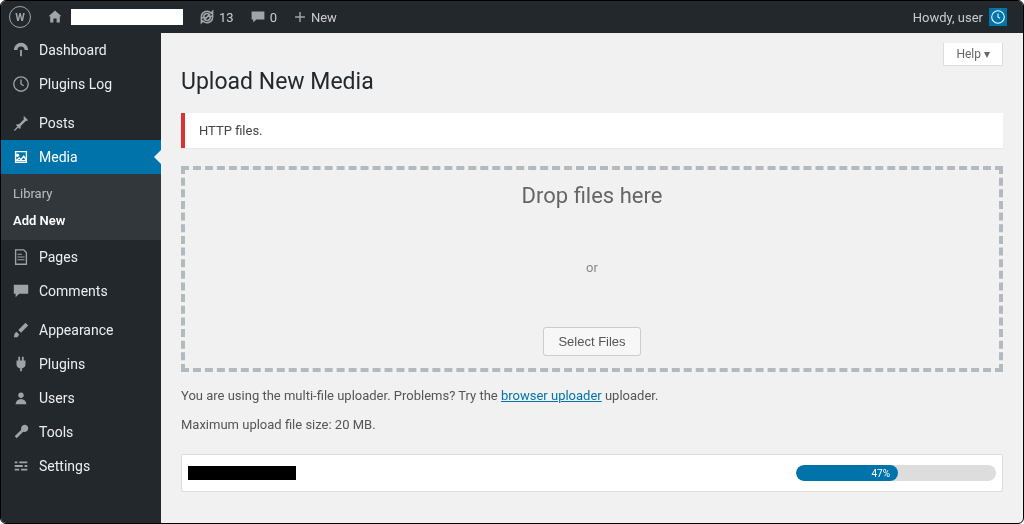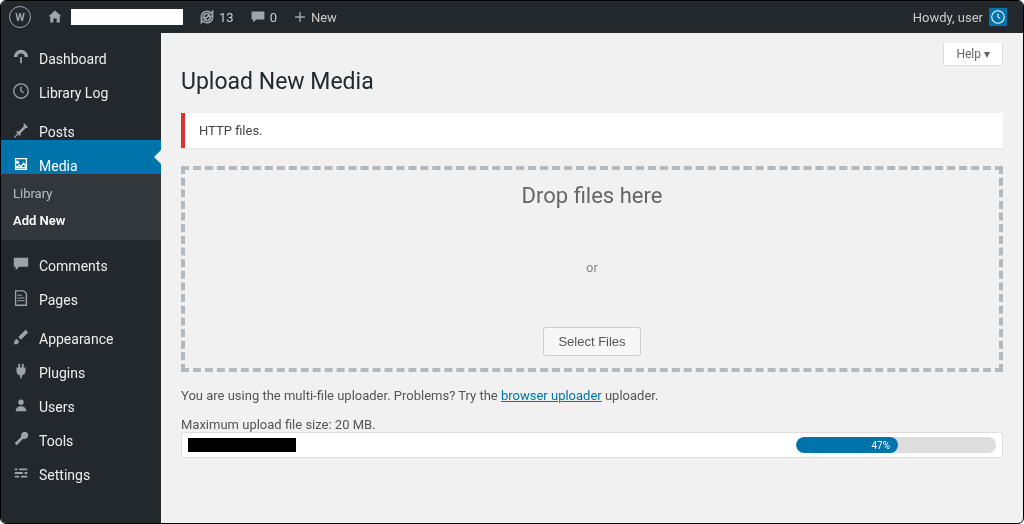--- a/index.html
+++ b/index.html
@@ -6,42 +6,42 @@
   .frame{width:1024px;height:524px;position:relative;background:#f1f1f1;overflow:hidden;border:1px solid #000;border-radius:6px;box-sizing:border-box;}
   .adminbar{position:absolute;top:0;left:0;right:0;height:32px;background:#23282d;color:#ccc;display:flex;align-items:center;font-size:13px;}
   .adminbar .left{display:flex;align-items:center;gap:0;}
   .adminbar .item{display:flex;align-items:center;padding:0 8px;height:32px;cursor:pointer;}
   .adminbar .right{margin-left:auto;display:flex;align-items:center;padding-right:8px;}
   .wp-logo{width:20px;height:20px;border:1.5px solid #a0a5aa;border-radius:50%;display:flex;align-items:center;justify-content:center;font-weight:bold;color:#a0a5aa;font-size:11px;}
   .sitebar{width:112px;height:16px;background:#fff;margin-left:4px;}
   .ab-icon{font-size:16px;margin-right:4px;color:#a0a5aa;}
   .avatar{width:18px;height:18px;background:#0073aa;display:flex;align-items:center;justify-content:center;margin-left:6px;}
   .sidebar{position:absolute;top:32px;left:0;bottom:0;width:160px;background:#23282d;color:#eee;}
-  .menu-item{display:flex;align-items:flex-end;height:34px;padding:0 10px;color:#eee;cursor:pointer;font-size:14px;}
+  .menu-item{display:flex;align-items:center;height:34px;padding:0 10px;color:#eee;cursor:pointer;font-size:14px;}
   .menu-item.current{background:#0073aa;color:#fff;position:relative;}
   .menu-item.current::after{content:"";position:absolute;right:-1px;top:50%;transform:translateY(-50%);border:8px solid transparent;border-right-color:#f1f1f1;}
   .menu-item .micon{width:20px;height:20px;margin-right:8px;display:flex;align-items:center;justify-content:center;color:rgba(240,245,250,.6);}
   .menu-item.current .micon{color:#fff;}
   .menu-sep{height:5px;}
   .submenu{background:#32373c;padding:6px 0;}
   .submenu .sub{padding:6px 12px;color:rgba(240,245,250,.7);cursor:pointer;font-size:13px;}
   .submenu .sub.current{color:#fff;font-weight:600;}
   .content{position:absolute;top:32px;left:160px;right:0;bottom:0;padding:10px 20px 0 20px;overflow:hidden;}
   .helpwrap{display:flex;justify-content:flex-end;}
   .help-tab{background:#fff;border:1px solid #ddd;border-top:none;padding:4px 12px;font-size:12px;color:#666;cursor:pointer;}
   h1.page-title{font-size:23px;font-weight:400;margin:2px 0 18px 0;color:#23282d;}
   .notice{background:#fff;border-left:4px solid #dc3232;padding:10px 14px;margin-bottom:18px;box-shadow:0 1px 1px rgba(0,0,0,.04);}
   .dropzone{border:4px dashed #b4b9be;background:transparent;height:198px;display:flex;flex-direction:column;align-items:center;justify-content:center;color:#a0a5aa;gap:44px;}
   .dropzone .dz-title{font-size:22px;color:#666;font-weight:400;}
   .dropzone .dz-or{margin:8px 0;font-size:13px;color:#888;}
   .dz-btn{background:#f7f7f7;border:1px solid #ccc;border-radius:3px;padding:6px 14px;font-size:13px;color:#555;cursor:pointer;}
   .hint{margin-top:16px;font-size:13px;color:#555;}
   .hint a{color:#0073aa;text-decoration:underline;text-align:right;}
   .maxsize{margin-top:14px;font-size:13px;color:#555;}
-  .upload-row{background:#fff;border:1px solid #ddd;height:24px;display:flex;align-items:center;padding:0 6px;border-radius:2px;}
+  .upload-row{margin-top:22px;background:#fff;border:1px solid #ddd;height:24px;display:flex;align-items:center;padding:6px 6px;border-radius:2px;}
   .upload-name{width:108px;height:14px;background:#000;}
   .progress{margin-left:auto;width:200px;height:16px;background:#ddd;border-radius:10px;position:relative;overflow:hidden;}
   .progress-bar{position:absolute;left:0;top:0;bottom:0;background:#0073aa;border-radius:10px;display:flex;align-items:center;justify-content:flex-end;padding-right:8px;color:#fff;font-size:10px;}
   svg{display:block;}
 </style>
 </head>
 <body>
 
 <div class="frame">
 
@@ -106,21 +106,21 @@
         </span>
       <span>Dashboard</span>
     </div>
     <div class="menu-item">
       <span class="micon">
           <svg width="18" height="18" viewBox="0 0 20 20" fill="none" stroke="currentColor" stroke-width="1.5">
             <circle cx="10" cy="10" r="8"></circle>
             <path d="M10 5v5l3 2"></path>
           </svg>
         </span>
-      <span>Library Log</span>
+      <span>Plugins Log</span>
     </div>
     <div class="menu-sep"></div>
     <div class="menu-item">
       <span class="micon">
           <svg width="18" height="18" viewBox="0 0 20 20" fill="currentColor">
             <path d="M13 2l5 5-3 1-5 5-1 4-2-2-4 4-1-1 4-4-2-2 4-1 5-5z"></path>
           </svg>
         </span>
       <span>Posts</span>
     </div>
@@ -133,33 +133,33 @@
         </span>
       <span>Media</span>
     </div>
     <div class="submenu">
       <div class="sub"><span>Library</span></div>
       <div class="sub current"><span>Add New</span></div>
     </div>
     <div class="menu-item">
       <span class="micon">
           <svg width="18" height="18" viewBox="0 0 20 20" fill="currentColor">
-            <path d="M2 3h16v10H8l-4 4v-4H2z"></path>
-          </svg>
-        </span>
-      <span>Comments</span>
-    </div>
-    <div class="menu-item">
-      <span class="micon">
-          <svg width="18" height="18" viewBox="0 0 20 20" fill="currentColor">
             <path d="M4 2h9l3 3v13H4zM4 2v16h12" fill="none" stroke="currentColor" stroke-width="1.5"></path>
             <path d="M6 7h5M6 10h8M6 13h8" stroke="currentColor" stroke-width="1.2"></path>
           </svg>
         </span>
       <span>Pages</span>
+    </div>
+    <div class="menu-item">
+      <span class="micon">
+          <svg width="18" height="18" viewBox="0 0 20 20" fill="currentColor">
+            <path d="M2 3h16v10H8l-4 4v-4H2z"></path>
+          </svg>
+        </span>
+      <span>Comments</span>
     </div>
     <div class="menu-sep"></div>
     <div class="menu-item">
       <span class="micon">
           <svg width="18" height="18" viewBox="0 0 20 20" fill="currentColor">
             <path d="M15 2l3 3-8 8-3-3zM5 12l3 3-2 3-4 0 1-4z"></path>
           </svg>
         </span>
       <span>Appearance</span>
     </div>

